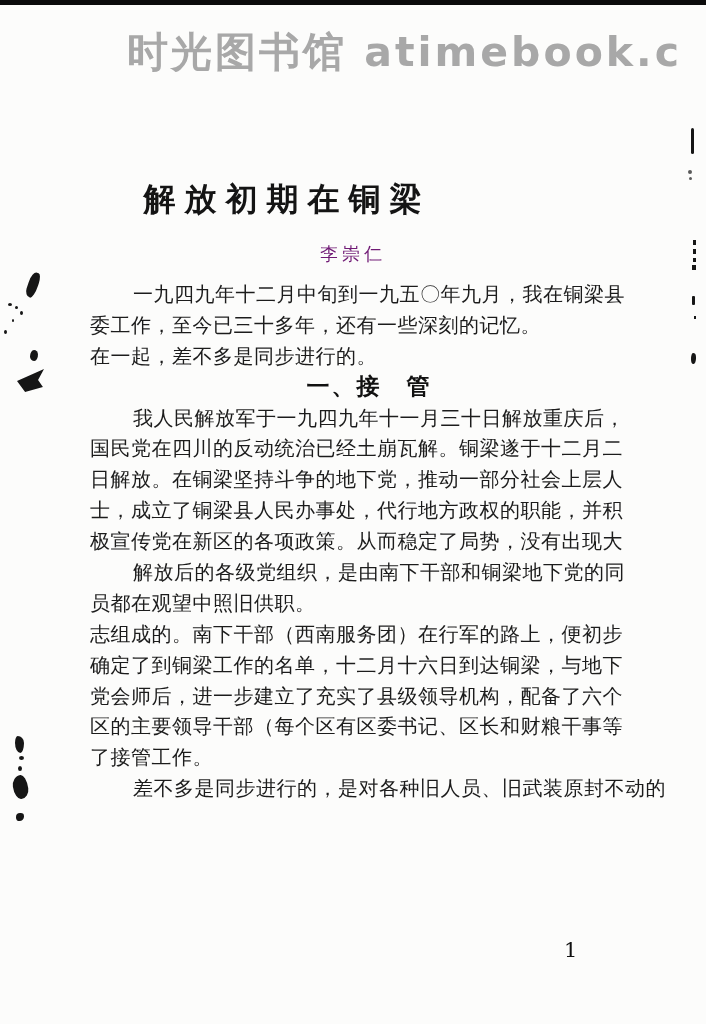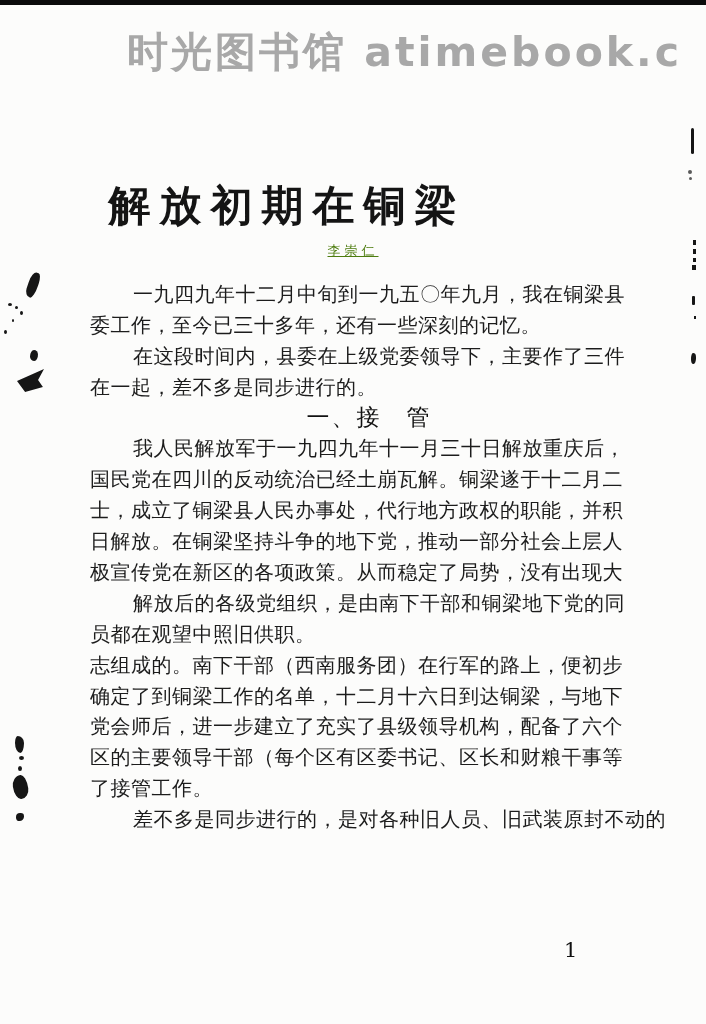--- a/index.html
+++ b/index.html
@@ -11,35 +11,35 @@
   .top-bar { position:absolute; top:0; left:0; width:706px; height:5px; background:#0b0b0b; }
   .watermark-wrap { position:absolute; top:23px; left:0; width:706px; height:62px; overflow:hidden; }
   .watermark {
     position:absolute; left:127px; top:2px;
     font-family:"DejaVu Sans","Liberation Sans",sans-serif;
     font-weight:bold; font-size:41px; line-height:54px;
     color:#a8a8a8; white-space:nowrap; letter-spacing:3px;
   }
   .article-title {
     position:absolute; top:178px; left:0; width:574px; text-align:center;
-    font-size:42px; font-weight:bold; letter-spacing:9px; color:#141414;
+    font-size:32px; font-weight:bold; letter-spacing:9px; color:#141414;
     white-space:nowrap;
   }
   .article-author {
     position:absolute; top:242px; left:0; width:706px; text-align:center;
-    font-size:13px; letter-spacing:4px; color:#4d7c0f;text-decoration:underline;
+    font-size:18px; letter-spacing:4px; color:#701a75;
   }
   .body-text { position:absolute; top:279px; left:90px; width:558px; color:#1c1c1c; }
   .line {
     height:30.9px; line-height:30.9px; font-size:20px;
     white-space:nowrap; letter-spacing:0.5px;
   }
   .line.indent { padding-left:43px; }
   .line.heading {
-    font-weight:normal; text-align:center; font-size:23px; letter-spacing:2px;
+    font-weight:bold; text-align:center; font-size:23px; letter-spacing:2px;
     color:#111;
   }
   .page-number {
     position:absolute; left:564px; top:938px; font-size:21px; color:#101010;
     font-family:"DejaVu Serif","Liberation Serif",serif;
   }
   .ink { position:absolute; background:#161616; }
   
   .ink.a1 { left:28px; top:272px; width:10px; height:26px; border-radius:60% 40% 50% 70%/55% 45% 65% 35%; transform:rotate(18deg); }
   .ink.a2a { left:8px;  top:303px; width:4px; height:3px; border-radius:50%; }
@@ -76,27 +76,26 @@
   <div class="watermark">时光图书馆 atimebook.c</div>
 </div>
 
 <h1 class="article-title" style="margin:0;">解放初期在铜梁</h1>
 
 <div class="article-author">李崇仁</div>
 
 <div class="body-text">
     <div class="line indent">一九四九年十二月中旬到一九五〇年九月，我在铜梁县</div>
     <div class="line">委工作，至今已三十多年，还有一些深刻的记忆。</div>
-    <div class="line indent">在这段时间内，县委在上级党委领导下，主要作了三件</div>
     <div class="line">在一起，差不多是同步进行的。</div>
     <div class="line heading">一、接　管</div>
     <div class="line indent">我人民解放军于一九四九年十一月三十日解放重庆后，</div>
     <div class="line">国民党在四川的反动统治已经土崩瓦解。铜梁遂于十二月二</div>
+    <div class="line">日解放。在铜梁坚持斗争的地下党，推动一部分社会上层人</div>
     <div class="line">士，成立了铜梁县人民办事处，代行地方政权的职能，并积</div>
-    <div class="line">日解放。在铜梁坚持斗争的地下党，推动一部分社会上层人</div>
     <div class="line">极宣传党在新区的各项政策。从而稳定了局势，没有出现大</div>
     <div class="line indent">解放后的各级党组织，是由南下干部和铜梁地下党的同</div>
     <div class="line">员都在观望中照旧供职。</div>
     <div class="line">志组成的。南下干部（西南服务团）在行军的路上，便初步</div>
     <div class="line">确定了到铜梁工作的名单，十二月十六日到达铜梁，与地下</div>
     <div class="line">党会师后，进一步建立了充实了县级领导机构，配备了六个</div>
     <div class="line">区的主要领导干部（每个区有区委书记、区长和财粮干事等</div>
     <div class="line">了接管工作。</div>
     <div class="line indent">差不多是同步进行的，是对各种旧人员、旧武装原封不动的</div>
   </div>

